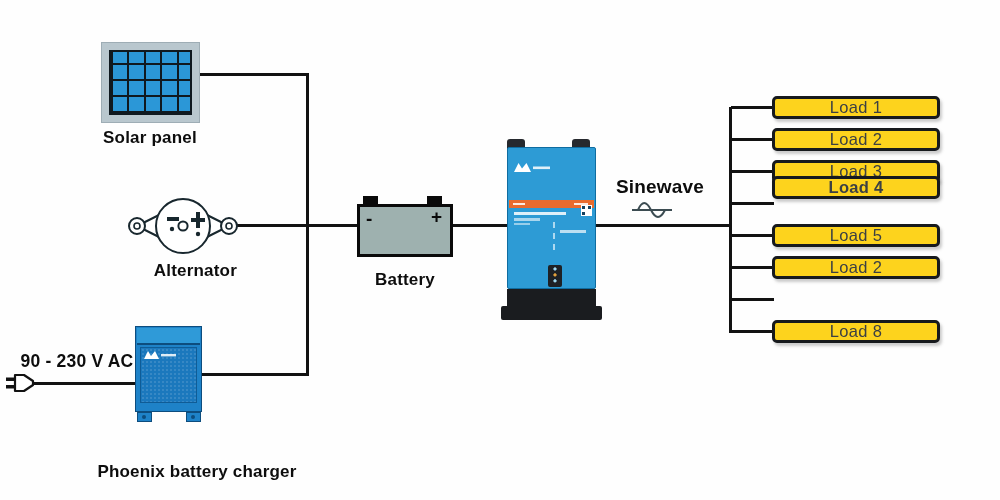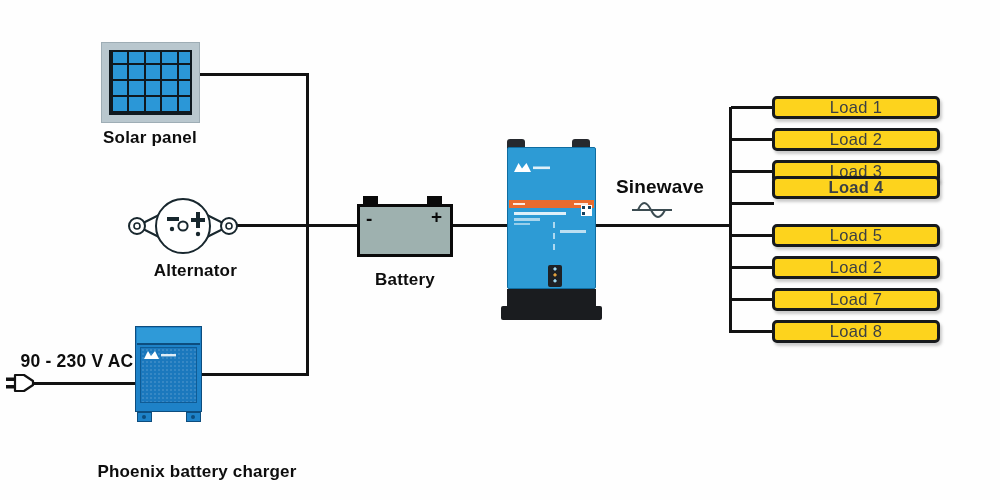--- a/index.html
+++ b/index.html
@@ -213,20 +213,17 @@
     </div>
   <div class="load" style="top:176px;font-weight:bold;">
       <span>Load 4</span>
     </div>
   <div class="load" style="top:224px;">
       <span>Load 5</span>
     </div>
   <div class="load" style="top:256px;">
       <span>Load 2</span>
     </div>
-  <div class="load" style="top:288px;">
-      <span>Load 7</span>
-    </div>
   <div class="load" style="top:320px;">
       <span>Load 8</span>
     </div>
 
 </div>
 
 </body></html>

